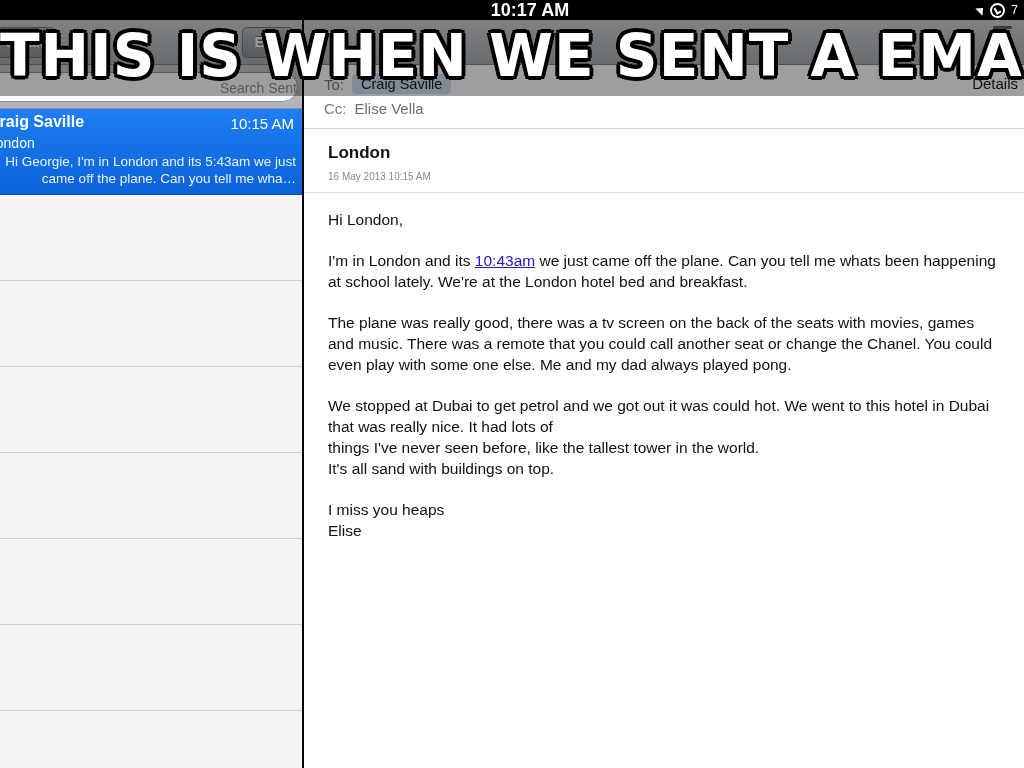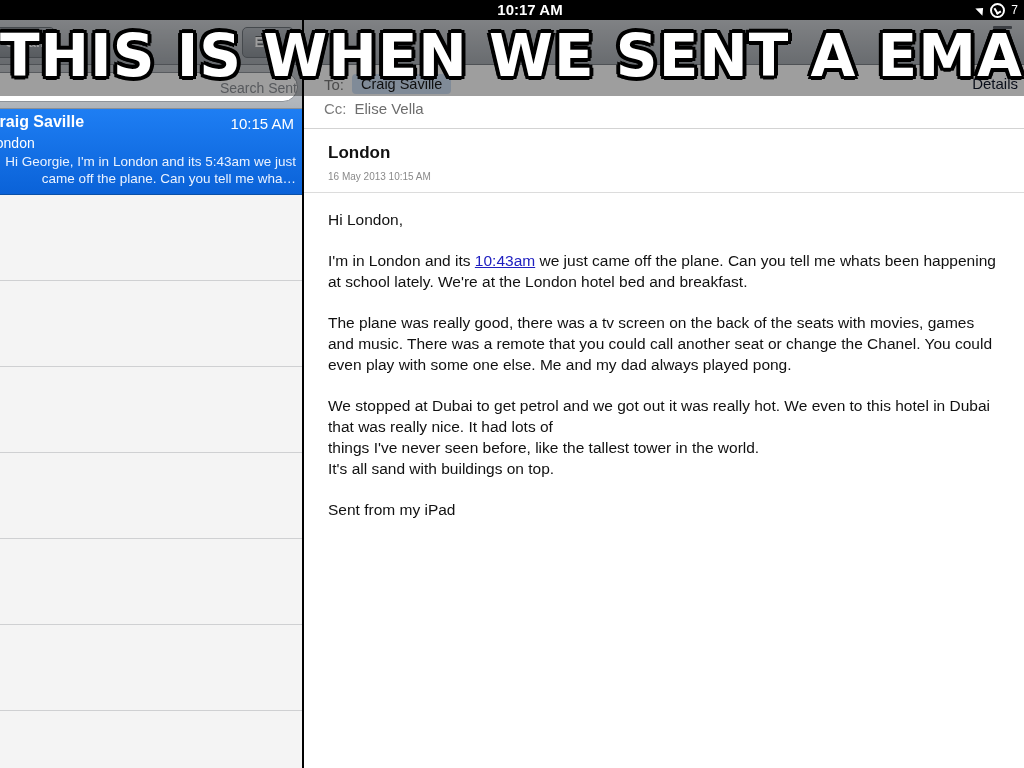--- a/index.html
+++ b/index.html
@@ -29,21 +29,21 @@
     background: #000000;
     color: #ffffff;
     font-size: 12px;
     line-height: 20px;
   }
   .statusbar .time {
     position: absolute;
     left: 0; right: 0;
     text-align: center;
     font-weight: bold;
-    font-size: 15px;
+    font-size: 18px;
     padding-left: 36px;
   }
   .statusbar .right-icons {
     position: absolute;
     right: 6px;
     top: 0;
     display: flex;
     align-items: center;
     gap: 6px;
     height: 20px;
@@ -369,23 +369,25 @@
 
     <div class="subject-block">
       <div class="subject-title">London</div>
       <div class="subject-date">16 May 2013 10:15 AM</div>
     </div>
 
     <div class="body">
       <p>Hi London,</p>
       <p>I'm in London and its <span class="link-time">10:43am</span> we just came off the plane. Can you tell me whats been happening at school lately. We're at the London hotel bed and breakfast.</p>
       <p>The plane was really good, there was a tv screen on the back of the seats with movies, games and music. There was a remote that you could call another seat or change the Chanel. You could even play with some one else. Me and my dad always played pong.</p>
-      <p class="pre" style="white-space: pre-line;">We stopped at Dubai to get petrol and we got out it was really hot. We even to this hotel in Dubai that was really nice. It had lots of
+      <p class="pre" style="white-space: pre-line;">We stopped at Dubai to get petrol and we got out it was could hot. We went to this hotel in Dubai that was really nice. It had lots of
 things I've never seen before, like the tallest tower in the world.
 It's all sand with buildings on top.</p>
+      <p class="pre" style="white-space: pre-line;">I miss you heaps
+Elise</p>
       <p>Sent from my iPad</p>
     </div>
   </div>
 
   <div class="dark-veil"></div>
   <div class="overlay-caption">THIS IS WHEN WE SENT A EMAIL</div>
 
 </div>
 
 </body></html>

